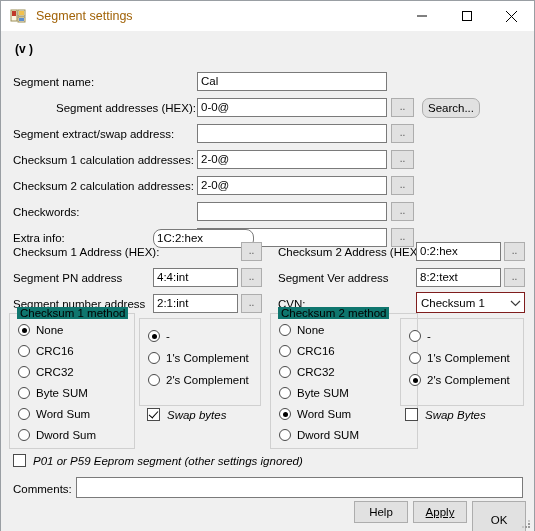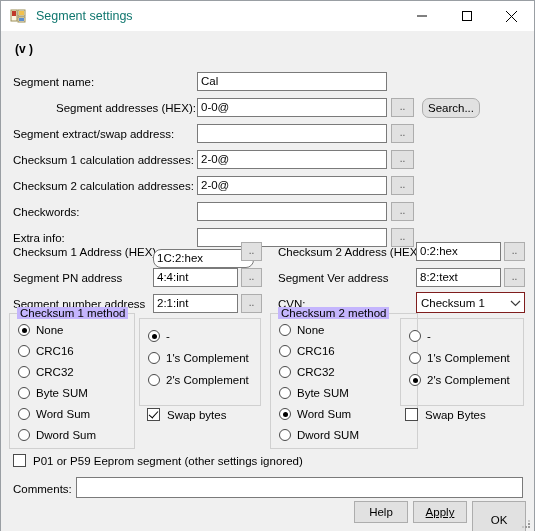--- a/index.html
+++ b/index.html
@@ -12,21 +12,21 @@
   #window{
     position:relative;width:535px;height:531px;box-sizing:border-box;
     border:1px solid #999ea3;background:#f0f0f0;
   }
   
   #titlebar{
     position:absolute;left:0;top:0;width:533px;height:30px;
     background:#ffffff;display:flex;align-items:center;
   }
   #app-icon{width:16px;height:16px;margin-left:9px;position:relative;flex:0 0 auto;}
-  #title-text{margin-left:10px;font-size:12.5px;color:#0f766e;white-space:nowrap;}
+  #title-text{margin-left:10px;font-size:12.5px;color:#a16207;white-space:nowrap;}
   #winbtns{margin-left:auto;display:flex;height:30px;}
   .winbtn{width:45px;height:30px;display:flex;align-items:center;justify-content:center;}
   .winbtn svg{display:block;}
   
   #client{position:absolute;left:0;top:30px;width:533px;height:500px;background:#f0f0f0;}
   #version{position:absolute;left:14px;top:11px;font-weight:bold;font-size:12px;}
 
   .lbl{position:absolute;white-space:nowrap;font-size:11.5px;line-height:13px;}
   .tbox{
     position:absolute;box-sizing:border-box;
@@ -48,34 +48,34 @@
   
   #cvn-combo{
     position:absolute;box-sizing:border-box;border:1px solid #7f1d1d;background:#fff;
     display:flex;align-items:center;
   }
   #cvn-combo .cv{padding-left:4px;font-size:11.5px;flex:1;white-space:nowrap;}
   #cvn-combo .arrow{width:17px;display:flex;align-items:center;justify-content:center;}
   
   .grp{position:absolute;box-sizing:border-box;border:1px solid #d0d0d0;}
   .grp > .cap{
-    position:absolute;top:-7px;left:7px;background:#c4b5fd;padding:0 3px;
+    position:absolute;top:-7px;left:7px;background:#0f766e;padding:0 3px;
     font-size:11.5px;white-space:nowrap;
   }
   .radio{position:absolute;display:flex;align-items:center;white-space:nowrap;}
   .radio .dot{
     width:12px;height:12px;border-radius:50%;border:1px solid #4a4a4a;background:#fff;
     box-sizing:border-box;position:relative;flex:0 0 auto;
   }
   .radio.on .dot:after{
     content:"";position:absolute;left:2.5px;top:2.5px;width:5px;height:5px;
     border-radius:50%;background:#000;
   }
   .radio .rtxt{margin-left:6px;font-size:11.5px;}
-  .chk{position:absolute;display:flex;align-items:center;white-space:nowrap;}
+  .chk{position:absolute;display:flex;align-items:center;white-space:nowrap;font-style:italic;}
   .chk .box{
     width:13px;height:13px;border:1px solid #4a4a4a;background:#fff;box-sizing:border-box;
     position:relative;flex:0 0 auto;
   }
   .chk .ctxt{margin-left:7px;font-size:11.5px;}
   .chk.on .box:after{
     content:"";position:absolute;left:3px;top:0px;width:4px;height:8px;
     border:solid #000;border-width:0 1.6px 1.6px 0;transform:rotate(42deg);
   }
   #grip{position:absolute;right:3px;bottom:2px;width:10px;height:10px;}
@@ -143,21 +143,21 @@
 
     <div class="lbl" style="left:12px;top:175px;">Checkwords:</div>
     <div class="tbox" style="left:196px;top:171px;width:190px;height:19px;"></div>
     <div class="dots" style="left:390px;top:171px;width:23px;height:19px;">..</div>
 
     <div class="lbl" style="left:12px;top:201px;">Extra info:</div>
     <div class="tbox" style="left:196px;top:197px;width:190px;height:19px;"></div>
     <div class="dots" style="left:390px;top:197px;width:23px;height:19px;">..</div>
 
     <div class="lbl" style="left:12px;top:215px;">Checksum 1 Address (HEX):</div>
-    <div class="tbox" style="left:152px;top:218px;width:101px;height:19px;border-radius:8px;">1C:2:hex</div>
+    <div class="tbox" style="left:152px;top:198px;width:101px;height:19px;border-radius:8px;">1C:2:hex</div>
     <div class="dots" style="left:240px;top:211px;width:21px;height:19px;">..</div>
 
     <div class="lbl" style="left:12px;top:241px;">Segment PN address</div>
     <div class="tbox" style="left:152px;top:237px;width:85px;height:19px;">4:4:int</div>
     <div class="dots" style="left:240px;top:237px;width:21px;height:19px;">..</div>
 
     <div class="lbl" style="left:12px;top:267px;">Segment number address</div>
     <div class="tbox" style="left:152px;top:263px;width:85px;height:19px;">2:1:int</div>
     <div class="dots" style="left:240px;top:263px;width:21px;height:19px;">..</div>
 

